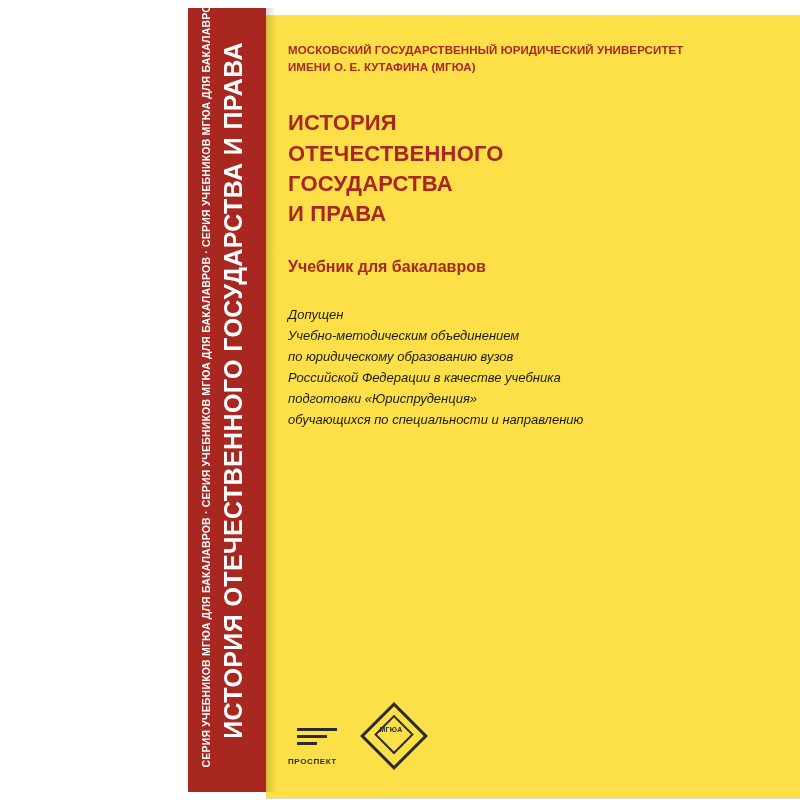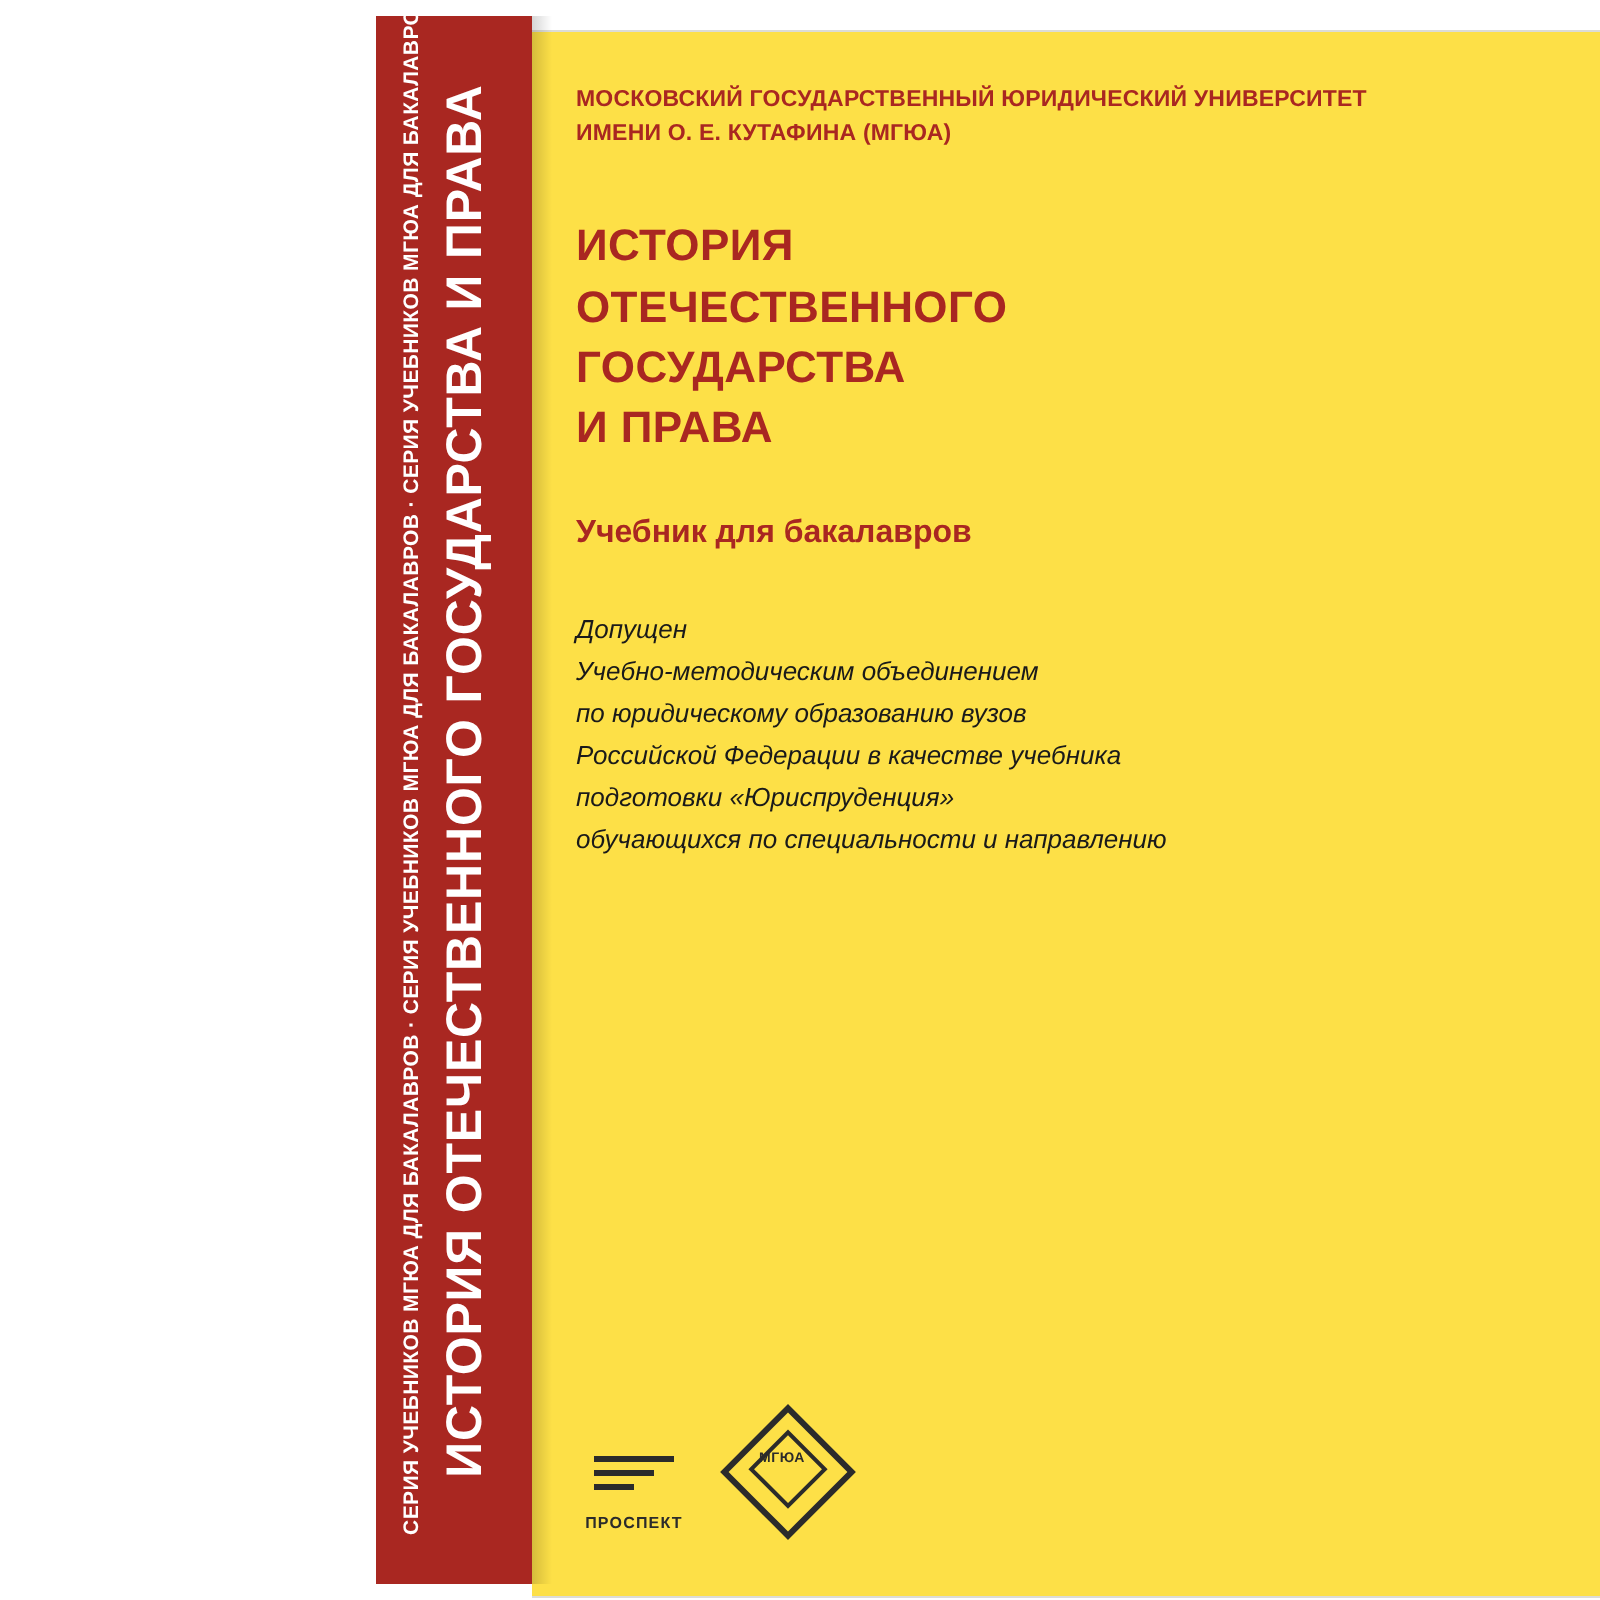--- a/index.html
+++ b/index.html
@@ -150,21 +150,21 @@
     left: 22px;
     bottom: 26px;
     width: 300px;
     height: 70px;
   }
   .prospekt-logo {
     position: absolute;
     left: 0;
     bottom: 6px;
     width: 58px;
-    text-align: center;
+    text-align: left;
   }
   .prospekt-mark {
     width: 40px;
     height: 28px;
     margin: 0 auto;
     position: relative;
   }
   .prospekt-mark .bar {
     position: absolute;
     left: 0;

